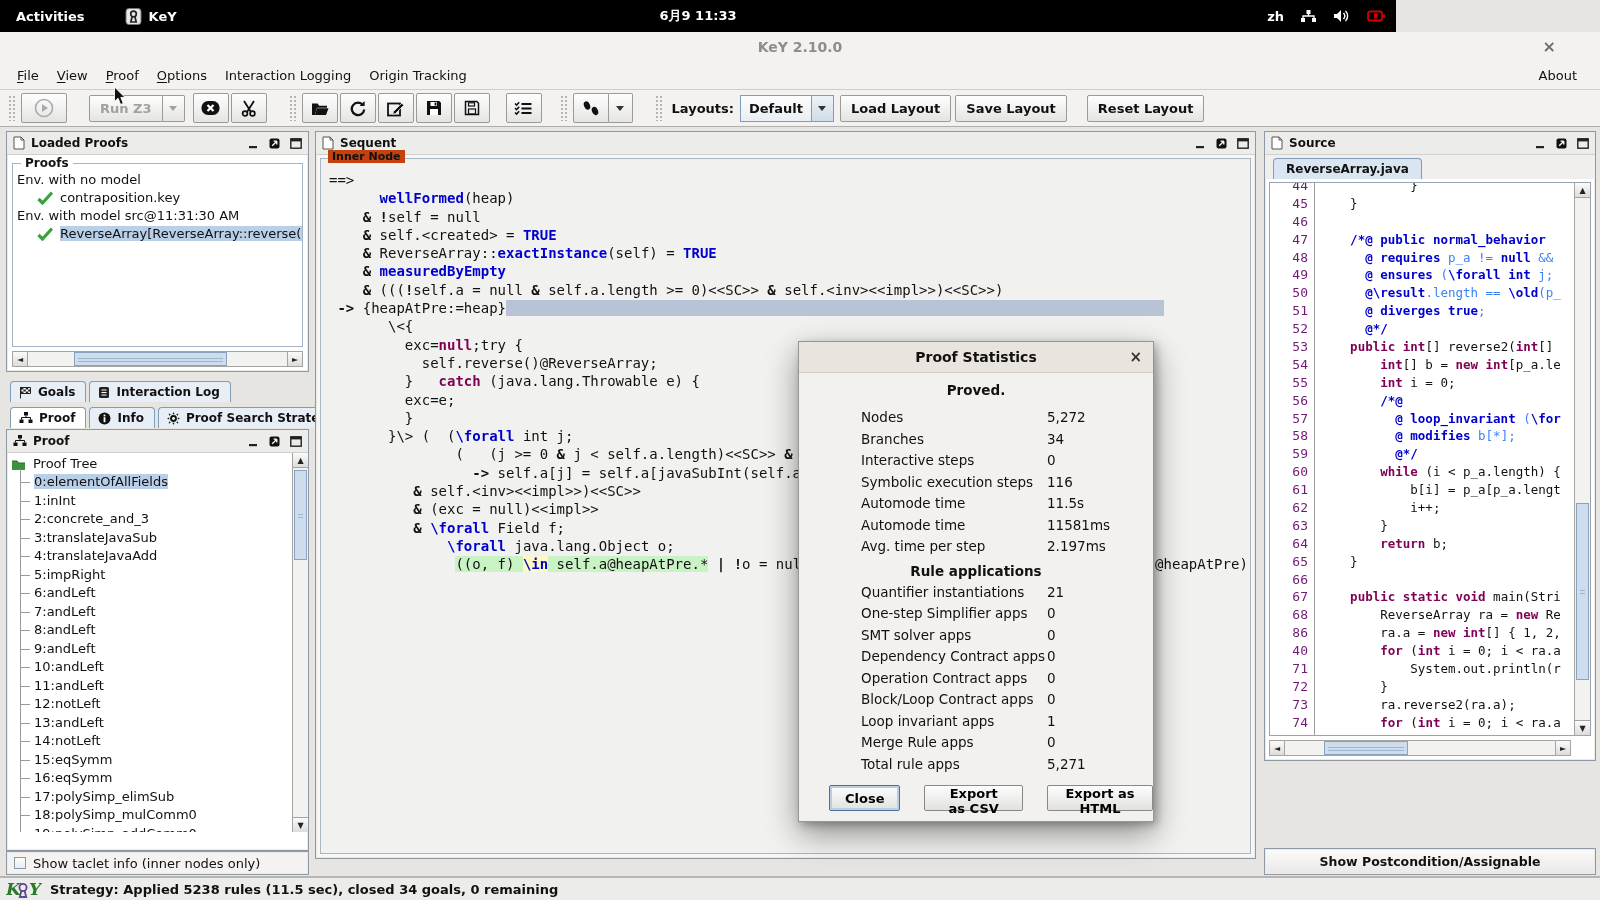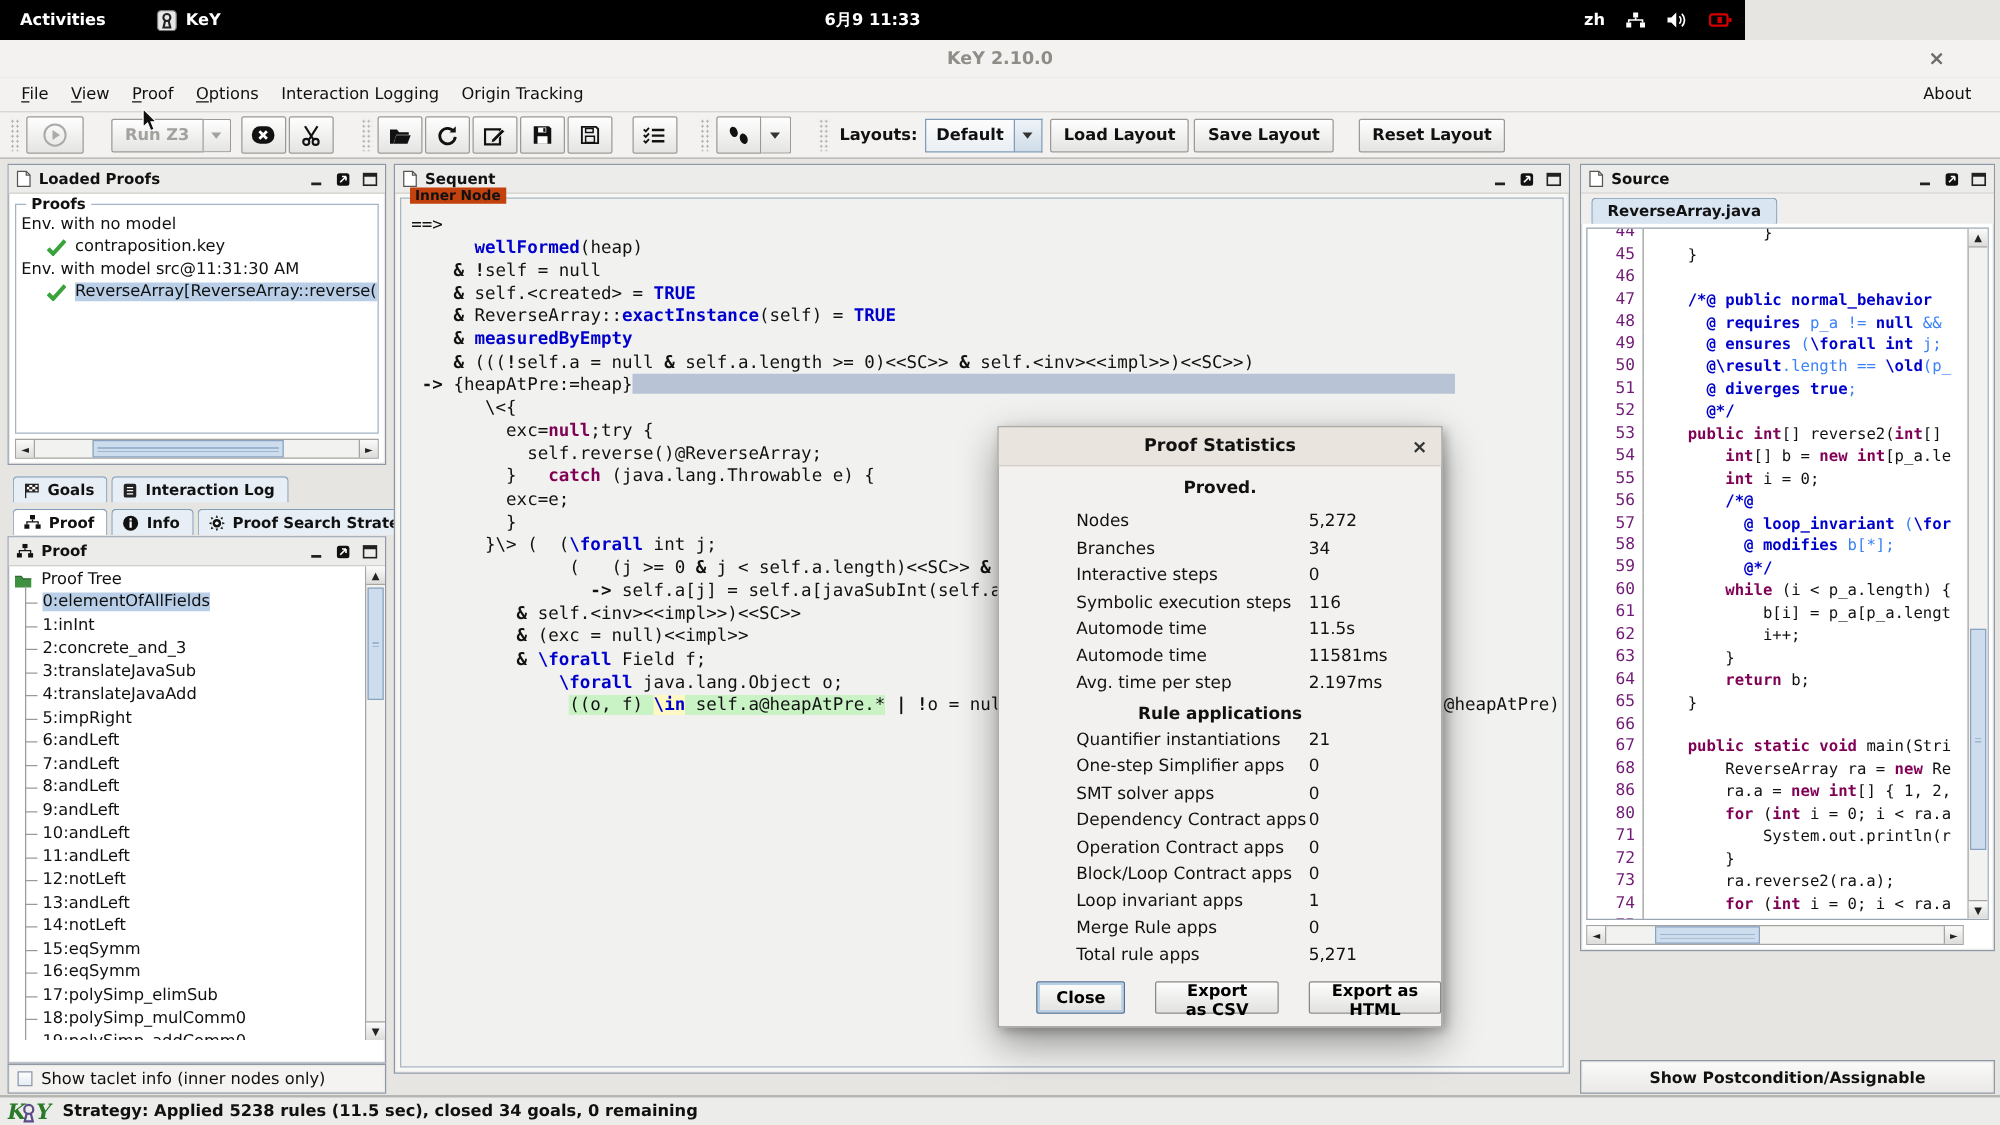--- a/index.html
+++ b/index.html
@@ -677,21 +677,21 @@
         </div>
         <div class="src-row">
           <span class="lnum">68</span>
           <span class="code"><span class="r-p">        ReverseArray ra = </span><span class="r-k">new</span><span class="r-p"> Re</span></span>
         </div>
         <div class="src-row">
           <span class="lnum">86</span>
           <span class="code"><span class="r-p">        ra.a = </span><span class="r-k">new int</span><span class="r-p">[] { 1, 2,</span></span>
         </div>
         <div class="src-row">
-          <span class="lnum">80</span>
+          <span class="lnum">40</span>
           <span class="code"><span class="r-p">        </span><span class="r-k">for</span><span class="r-p"> (</span><span class="r-k">int</span><span class="r-p"> i = 0; i &lt; ra.a</span></span>
         </div>
         <div class="src-row">
           <span class="lnum">71</span>
           <span class="code"><span class="r-p">            System.out.println(r</span></span>
         </div>
         <div class="src-row">
           <span class="lnum">72</span>
           <span class="code"><span class="r-p">        }</span></span>
         </div>

